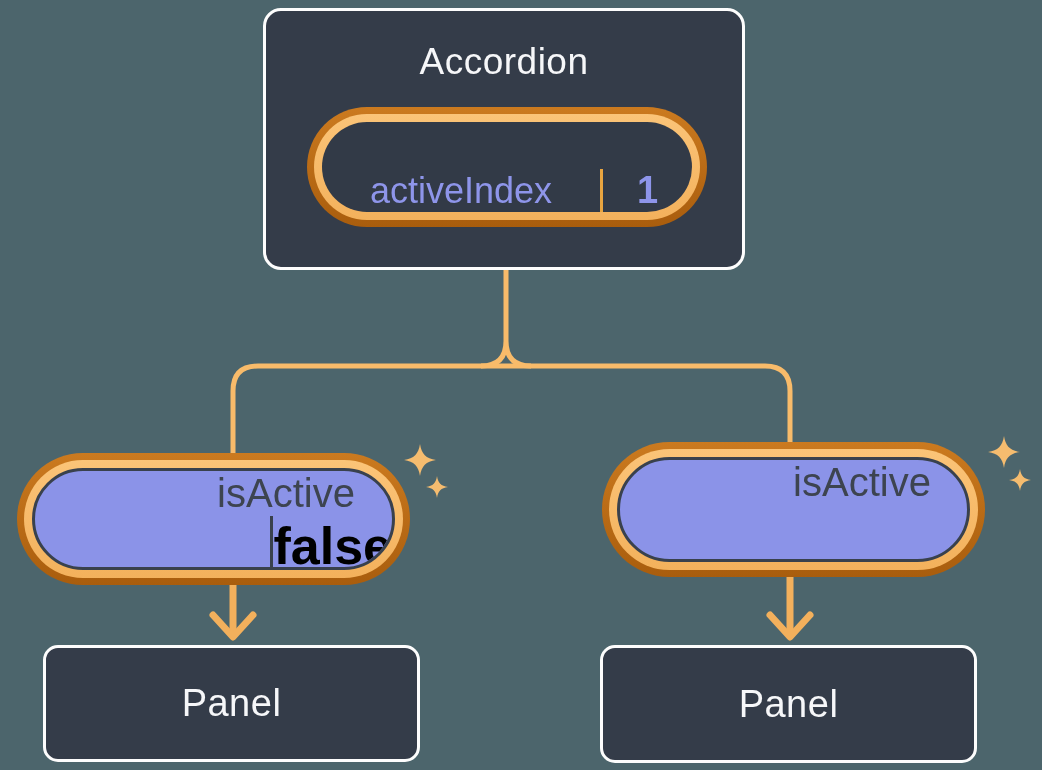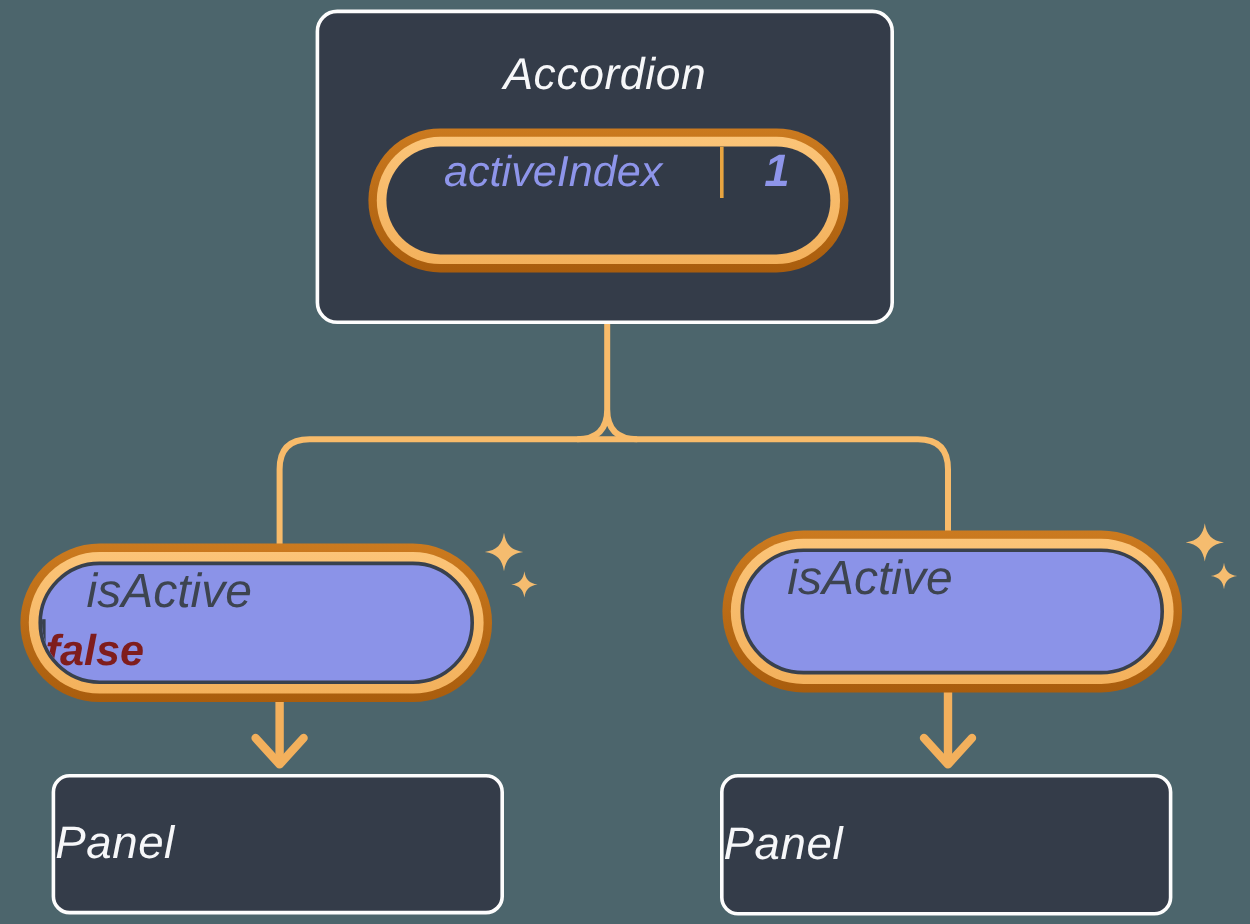--- a/index.html
+++ b/index.html
@@ -1,68 +1,67 @@
 <!DOCTYPE html>
 <html><head>
 <meta charset="utf-8">
 <style>
   html,body { margin:0; padding:0; background:#4c656c; }
   .stage {
     position:relative; width:1042px; height:770px;
     background:#4c656c; overflow:hidden;
     font-family:"Liberation Sans","DejaVu Sans",sans-serif;
-    font-style:italic;
   }
   .wires { position:absolute; left:0; top:0; width:1042px; height:770px; }
 
   
   .node-box {
     position:absolute; background:#343c49; border:3px solid #fdfdfd;
     box-sizing:border-box;
   }
   .accordion-box { left:263px; top:8px; width:482px; height:262px; border-radius:18px; }
   .box-title {
     position:absolute; left:0; right:0; top:30px; text-align:center;
     color:#f6f7f9; font-size:37px; font-weight:500; letter-spacing:0.5px;
   }
-  .panel-box { border-radius:15px; display:flex; align-items:center; }
+  .panel-box { border-radius:15px; display:flex; align-items:center; justify-content:center; }
   .panel-left  { left:43px;  top:645px; width:377px; height:117px; }
   .panel-right { left:600px; top:645px; width:377px; height:118px; }
   .panel-label { color:#f6f7f9; font-size:38px; font-weight:500; letter-spacing:0.5px; }
 
   
   .pill {
     position:absolute; border-radius:999px; box-sizing:border-box;
     background:linear-gradient(180deg,#cb7a1f 0%,#a95d0d 100%);
     padding:7px;
   }
   .pill-mid {
     width:100%; height:100%; border-radius:999px; box-sizing:border-box;
     background:linear-gradient(180deg,#fbc478 0%,#f3b15c 100%);
     padding:8px;
   }
   .pill-inner {
     width:100%; height:100%; border-radius:999px; box-sizing:border-box;
-    display:flex; align-items:flex-start; overflow:hidden;
+    display:flex; align-items:flex-end; overflow:hidden;
   }
   .cell { display:flex; align-items:center; justify-content:center; }
 
   .state-pill { left:307px; top:107px; width:400px; height:120px; }
   .state-pill .pill-inner { background:#323a47; }
   .state-pill .cell-name  { width:278px; color:#8e95ea; font-size:36px; }
   .state-pill .cell-value { flex:1; color:#8e95ea; font-size:38px; font-weight:700;
                             border-left:3px solid #e8a440; }
 
   .prop-pill .pill-inner { background:#8b93e8; border:3px solid #39414d;flex-direction:column; }
   .prop-left  { left:17px;  top:453px; width:393px; height:132px; }
   .prop-right { left:602px; top:442px; width:383px; height:135px; }
   .prop-pill .cell-name  { color:#3d4450; font-size:40px; }
   .prop-left  .cell-name { width:212px; }
   .prop-right .cell-name { width:210px; }
-  .prop-pill .cell-value { flex:1; color:#7f1d1d; font-size:36px; font-weight:700;
+  .prop-pill .cell-value { flex:1; color:#000000; font-size:52px; font-weight:700;
                            border-left:3px solid #39414d; }
 </style>
 </head>
 <body>
 
 <div class="stage">
 
   <svg class="wires" viewBox="0 0 1042 770" xmlns="http://www.w3.org/2000/svg">
 
     <path d="M506 270 L506 341 Q506 366 481 366 M506 270 L506 341 Q506 366 531 366" fill="none" stroke="#f8bb6a" stroke-width="5"></path>

